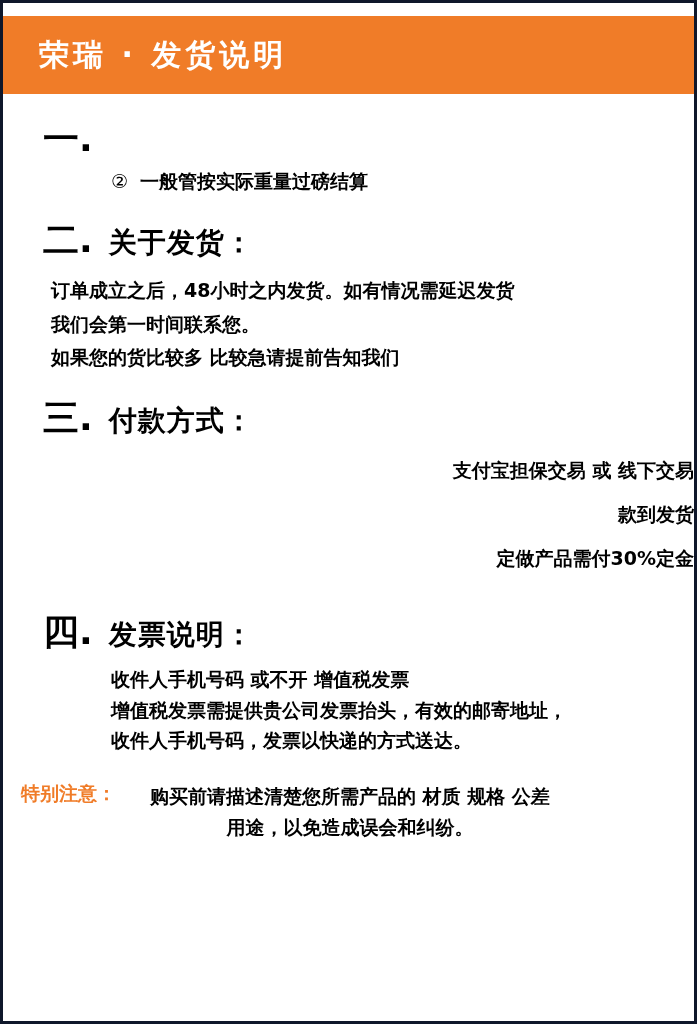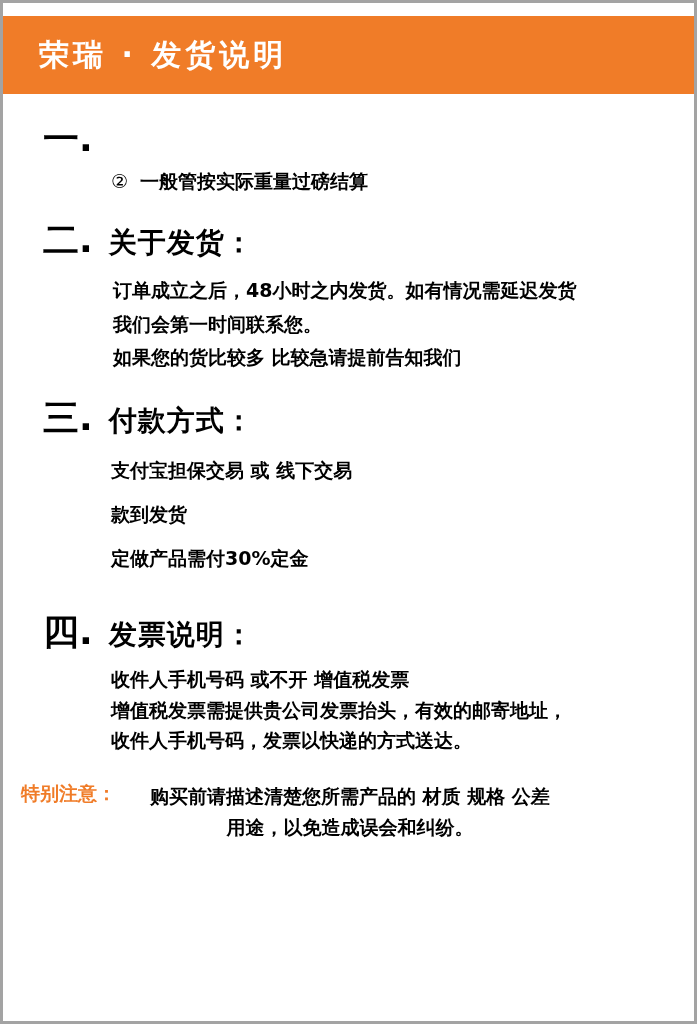--- a/index.html
+++ b/index.html
@@ -12,21 +12,21 @@
     background: #ffffff;
     font-family: "Liberation Sans", sans-serif;
     color: #000000;
     overflow: hidden;
   }
   .page {
     position: relative;
     width: 697px;
     height: 1024px;
     box-sizing: border-box;
-    border: 3px solid #a3a3a3;
+    border: 3px solid #0f172a;
     background: #ffffff;
   }
   .header-bar {
     position: absolute;
     left: 0;
     top: 13px;
     width: 691px;
     height: 78px;
     background: #f07c28;
     display: flex;
@@ -82,36 +82,36 @@
     margin-top: 10px;
     font-family: "DejaVu Sans", "Liberation Sans", sans-serif;
   }
   .item-circle {
     display: inline-block;
     margin-right: 12px;
     font-weight: normal;
     font-size: 19px;
   }
   .para {
-    padding-left: 64px;
+    padding-left: 48px;
     font-size: 19px;
     font-weight: bold;
     line-height: 1.75;
     font-family: "DejaVu Sans", "Liberation Sans", sans-serif;
-    margin-left: 46px;
   }
   .para-line {
     display: block;
   }
   .pay-line {
     padding-left: 108px;
     font-size: 19px;
     font-weight: bold;
     margin-top: 18px;
     font-family: "DejaVu Sans", "Liberation Sans", sans-serif;
+    text-align: right;
   }
   .invoice-block {
     padding-left: 108px;
     font-size: 19px;
     font-weight: bold;
     line-height: 1.6;
     font-family: "DejaVu Sans", "Liberation Sans", sans-serif;
     margin-top: 10px;
   }
   .notice {

